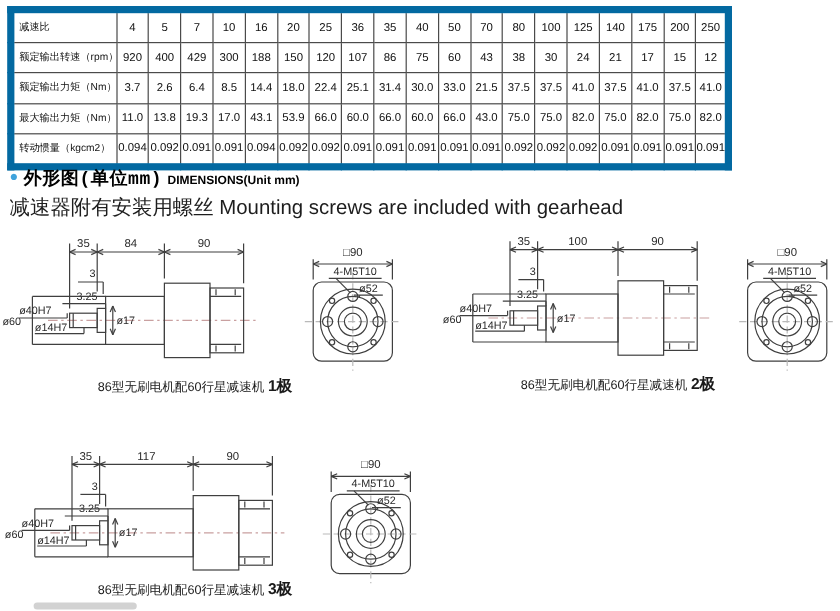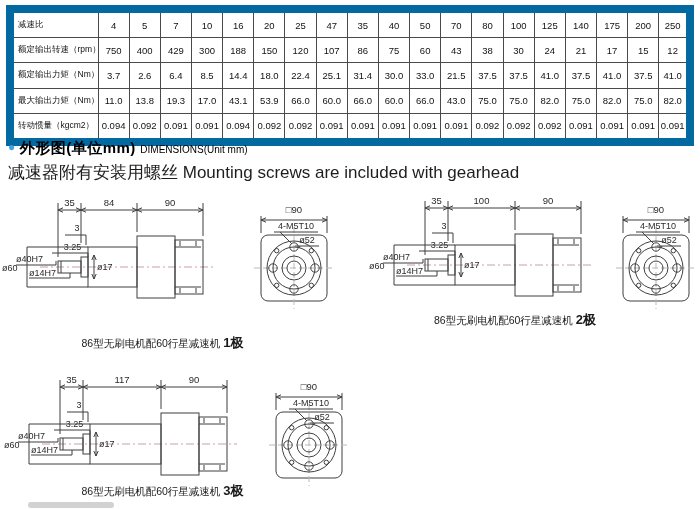--- a/index.html
+++ b/index.html
@@ -2,33 +2,33 @@
 <html><head>
 <meta charset="utf-8">
 <style>
   html,body { margin:0; padding:0; }
   body {
     width:700px; height:509px; background:#ffffff; position:relative;
     font-family:"Liberation Sans", sans-serif; overflow:hidden; color:#111;
   }
   
   table.spec {
-    position:absolute; left:6px; top:5px; width:688px;
-    border-collapse:collapse; table-layout:fixed; border:8px solid #0369a1;
+    position:absolute; left:6px; top:5px; width:604px;
+    border-collapse:collapse; table-layout:fixed; border:6px solid #0369a1;
   }
   table.spec td {
     border:1px solid #4a4a4a; height:24.2px; text-align:center;
     font-size:9.5px; color:#111; padding:0; overflow:hidden; white-space:nowrap;
   }
   table.spec td.rowhead { text-align:left; padding-left:4px; font-size:8.5px; }
   
   .section-head { position:absolute; left:8px; top:139px; white-space:nowrap; }
   .bullet { font-size:12px; vertical-align:2px; }
-  .title-cn { font-size:15px; font-weight:bold; color:#000; letter-spacing:0.5px; }
-  .title-en { font-size:10px; font-weight:normal; color:#000; }
+  .title-cn { font-size:15px; font-weight:bold; color:#000; letter-spacing:0.5px;font-family:Liberation Mono, monospace; }
+  .title-en { font-size:10px; font-weight:bold; color:#000; }
   .section-note { position:absolute; left:8px; top:161px; font-size:17px; color:#1d1d1d; white-space:nowrap; }
   
   .dwg { position:absolute; }
   .dwg svg { display:block; }
   .dwg-caption {
     position:absolute; font-size:10.5px; color:#1a1a1a; text-align:center; white-space:nowrap;
   }
   .dwg-caption .pole { font-size:13px; font-weight:bold; }
   .scroll-thumb {
     position:absolute; left:28px; top:502px; width:86px; height:6px;
@@ -64,36 +64,36 @@
   <tbody id="spec-body">
       <tr>
         <td class="rowhead">减速比</td>
         <td>4</td>
         <td>5</td>
         <td>7</td>
         <td>10</td>
         <td>16</td>
         <td>20</td>
         <td>25</td>
-        <td>47</td>
+        <td>36</td>
         <td>35</td>
         <td>40</td>
         <td>50</td>
         <td>70</td>
         <td>80</td>
         <td>100</td>
         <td>125</td>
         <td>140</td>
         <td>175</td>
         <td>200</td>
         <td>250</td>
       </tr>
       <tr>
         <td class="rowhead">额定输出转速（rpm）</td>
-        <td>750</td>
+        <td>920</td>
         <td>400</td>
         <td>429</td>
         <td>300</td>
         <td>188</td>
         <td>150</td>
         <td>120</td>
         <td>107</td>
         <td>86</td>
         <td>75</td>
         <td>60</td>
@@ -270,21 +270,21 @@
       <circle cx="26.7" cy="100.3" r="2.2" fill="none" stroke="#3f3f3f"></circle>
       <circle cx="26.7" cy="65.7" r="2.2" fill="none" stroke="#3f3f3f"></circle>
       <text x="46" y="44" font-size="9" fill="#2a2a2a" text-anchor="middle" font-family="&quot;Liberation Sans&quot;,sans-serif">4-M5T10</text>
       <line x1="24" y1="47" x2="68" y2="47" stroke="#3f3f3f" stroke-width="1"></line>
       <line x1="30" y1="47" x2="42" y2="59" stroke="#3f3f3f" stroke-width="1"></line>
       <text x="57" y="58" font-size="9" fill="#2a2a2a" text-anchor="middle" font-family="&quot;Liberation Sans&quot;,sans-serif">ø52</text>
       <line x1="45" y1="61" x2="69" y2="61" stroke="#3f3f3f" stroke-width="1"></line>
       <line x1="50" y1="61" x2="49" y2="63" stroke="#3f3f3f" stroke-width="1"></line>
     </svg>
 </div>
-<div class="dwg-caption" style="left:55px; top:313px; width:215px;margin-top:21px;">
+<div class="dwg-caption" style="left:55px; top:313px; width:215px;">
   <span>86型无刷电机配60行星减速机</span>
   <span class="pole">1极</span>
 </div>
 
 <div class="dwg" style="left:360px; top:181px;">
   <svg id="side1" width="255" height="150">
       <line x1="65" y1="20" x2="65" y2="74" stroke="#3f3f3f" stroke-width="1"></line>
       <line x1="88" y1="20" x2="88" y2="60" stroke="#3f3f3f" stroke-width="1"></line>
       <line x1="155" y1="20" x2="155" y2="49" stroke="#3f3f3f" stroke-width="1"></line>
       <line x1="221" y1="20" x2="221" y2="53" stroke="#3f3f3f" stroke-width="1"></line>

